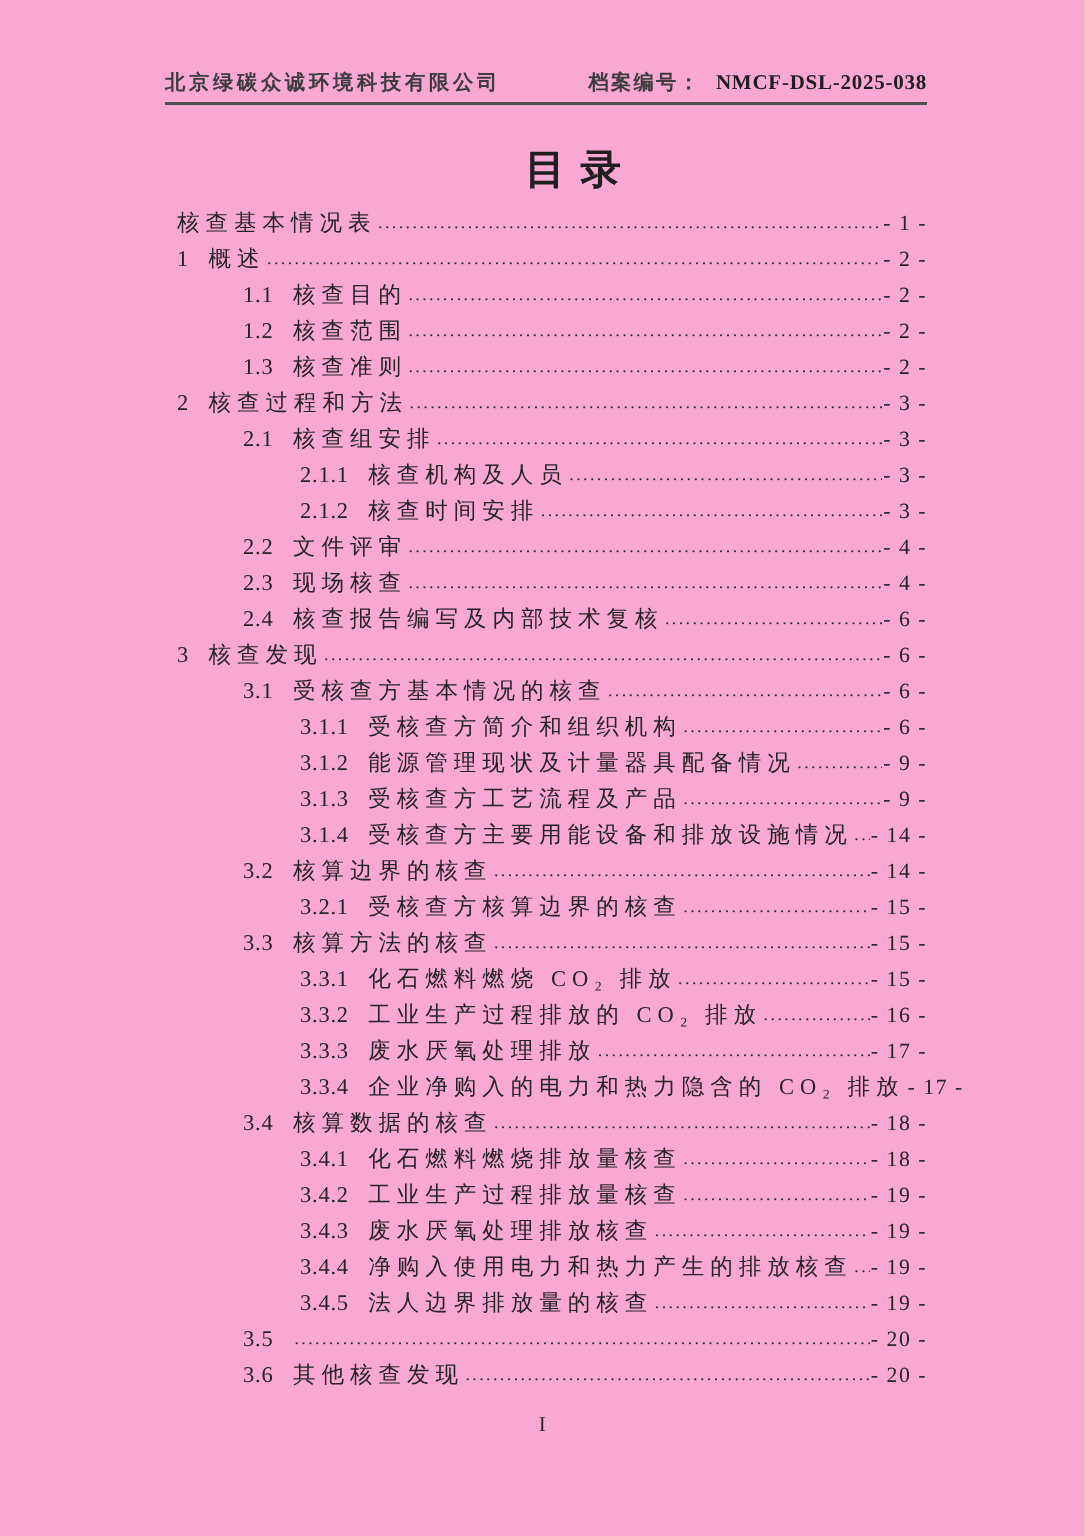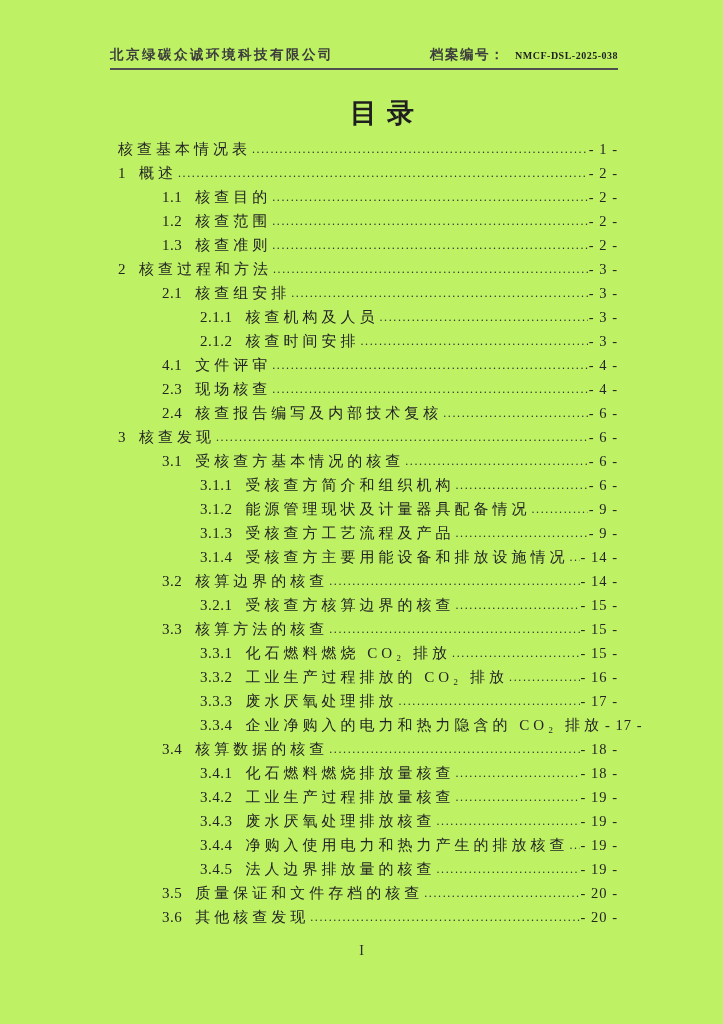--- a/index.html
+++ b/index.html
@@ -1,38 +1,38 @@
 <!DOCTYPE html>
 <html><head>
 <meta charset="utf-8">
 <style>
   html,body{margin:0;padding:0;background:#e8e8e8;}
   .page{
     position:relative;
     width:723px;height:1024px;
     margin:0 auto;
-    background:#bef264;
+    background:#f9a8d4;
     color:#242424;
     font-family:"Liberation Serif","DejaVu Serif",serif;
     overflow:hidden;
     box-shadow:0 0 4px rgba(0,0,0,.15);
   }
   
   .hdr{
     position:absolute;top:46px;left:110px;width:508px;
     display:flex;justify-content:space-between;align-items:flex-end;
     border-bottom:2px solid #4f4f4f;
     padding-bottom:4px;
   }
   .hdr-company{
     font-size:13.5px;font-weight:600;color:#3d3d3d;letter-spacing:2.5px;white-space:nowrap;
   }
   .hdr-archive{display:flex;align-items:baseline;white-space:nowrap;}
   .hdr-archive-label{font-size:13.5px;font-weight:600;color:#3d3d3d;letter-spacing:1.5px;margin-left:12px;}
-  .hdr-archive-no{font-size:10px;font-weight:700;color:#1e1e1e;margin-left:10px;letter-spacing:.5px;}
+  .hdr-archive-no{font-size:14px;font-weight:700;color:#1e1e1e;margin-left:10px;letter-spacing:.5px;}
   
   .doc-title{
     position:absolute;top:95px;left:128px;width:508px;
     text-align:center;
     font-size:27px;font-weight:700;color:#1f1f1f;
     letter-spacing:10px;text-indent:10px;
   }
   
   .toc{position:absolute;top:137px;left:110px;width:508px;}
   .toc-row{
@@ -125,21 +125,21 @@
       <span class="toc-leader"></span>
       <span class="toc-page">- 3 -</span>
     </div>
       <div class="toc-row lvl2">
       <span class="toc-num">2.1.2</span>
       <span class="toc-label">核查时间安排</span>
       <span class="toc-leader"></span>
       <span class="toc-page">- 3 -</span>
     </div>
       <div class="toc-row lvl1">
-      <span class="toc-num">4.1</span>
+      <span class="toc-num">2.2</span>
       <span class="toc-label">文件评审</span>
       <span class="toc-leader"></span>
       <span class="toc-page">- 4 -</span>
     </div>
       <div class="toc-row lvl1">
       <span class="toc-num">2.3</span>
       <span class="toc-label">现场核查</span>
       <span class="toc-leader"></span>
       <span class="toc-page">- 4 -</span>
     </div>
@@ -258,21 +258,20 @@
       <span class="toc-page">- 19 -</span>
     </div>
       <div class="toc-row lvl2">
       <span class="toc-num">3.4.5</span>
       <span class="toc-label">法人边界排放量的核查</span>
       <span class="toc-leader"></span>
       <span class="toc-page">- 19 -</span>
     </div>
       <div class="toc-row lvl1">
       <span class="toc-num">3.5</span>
-      <span class="toc-label">质量保证和文件存档的核查</span>
       <span class="toc-leader"></span>
       <span class="toc-page">- 20 -</span>
     </div>
       <div class="toc-row lvl1">
       <span class="toc-num">3.6</span>
       <span class="toc-label">其他核查发现</span>
       <span class="toc-leader"></span>
       <span class="toc-page">- 20 -</span>
     </div>
     </div>

